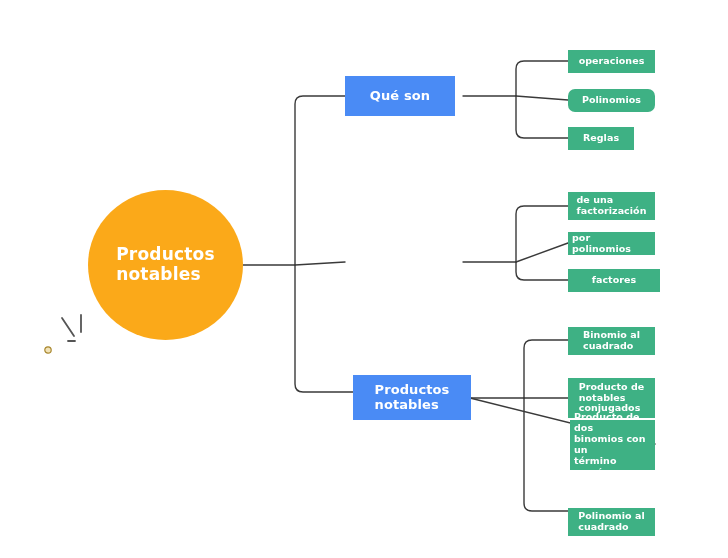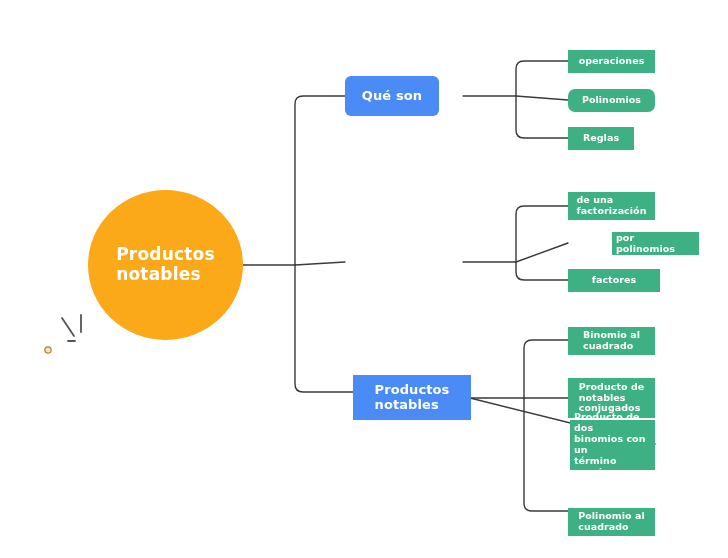--- a/index.html
+++ b/index.html
@@ -98,40 +98,40 @@
       <path d="M 470 398 L 655 444"></path>
       <path d="M 524 398 L 524 503 Q 524 511 532 511 L 568 511"></path>
     </g>
   </svg>
 
   <div class="node root-node" style="left:88px; top:190px; width:155px; height:150px;">
     <span class="node-label">Productos
 notables</span>
   </div>
 
-  <div class="node branch-node" style="left:345px; top:76px; width:94px; height:40px;border-radius:6px;">
+  <div class="node branch-node" style="left:345px; top:76px; width:110px; height:40px;">
     <span class="node-label">Qué son</span>
   </div>
 
   <div class="node leaf-node" style="left:568px; top:50px; width:87px; height:23px;">
     <span class="node-label">operaciones</span>
   </div>
   <div class="node leaf-node" style="left:568px; top:89px; width:87px; height:23px;border-radius:7px;">
     <span class="node-label">Polinomios</span>
   </div>
   <div class="node leaf-node" style="left:568px; top:127px; width:66px; height:23px;">
     <span class="node-label">Reglas</span>
   </div>
 
 
   <div class="node leaf-node" style="left:568px; top:192px; width:87px; height:28px;">
     <span class="node-label">de una
 factorización</span>
   </div>
-  <div class="node leaf-node" style="left:568px; top:232px; width:87px; height:23px;margin-left:44px;">
+  <div class="node leaf-node" style="left:568px; top:232px; width:87px; height:23px;">
     <span class="node-label">por polinomios</span>
   </div>
   <div class="node leaf-node" style="left:568px; top:269px; width:92px; height:23px;">
     <span class="node-label">factores</span>
   </div>
 
   <div class="node branch-node" style="left:353px; top:375px; width:118px; height:45px;">
     <span class="node-label">Productos
 notables</span>
   </div>

